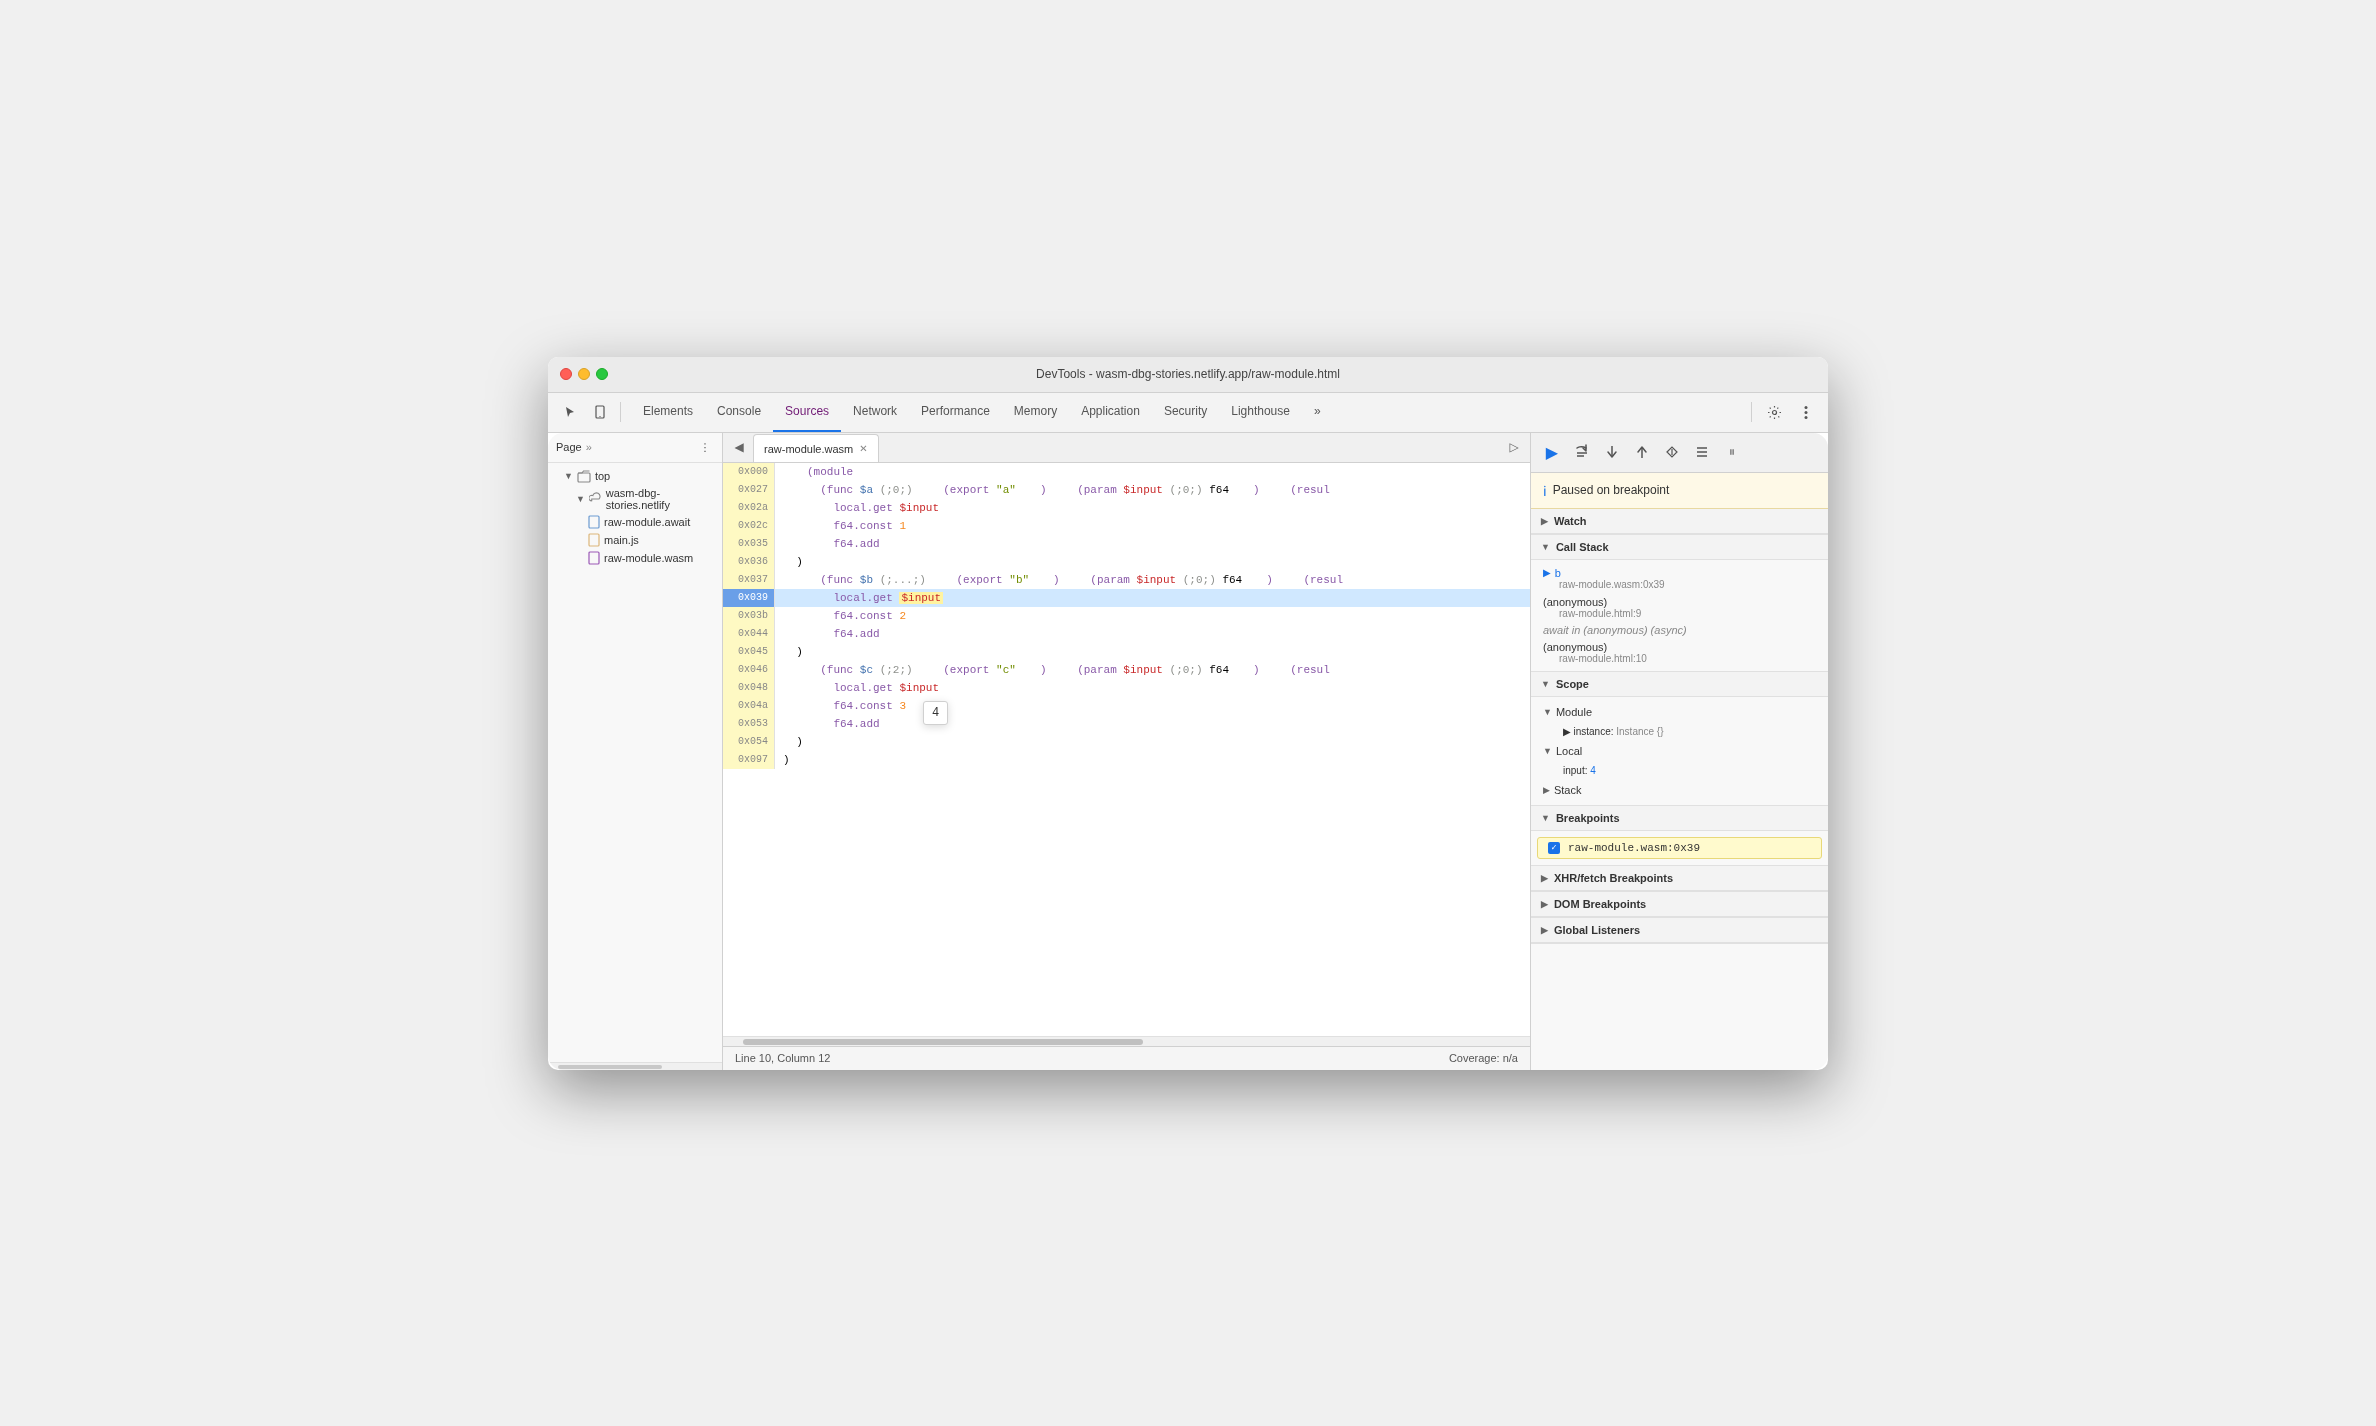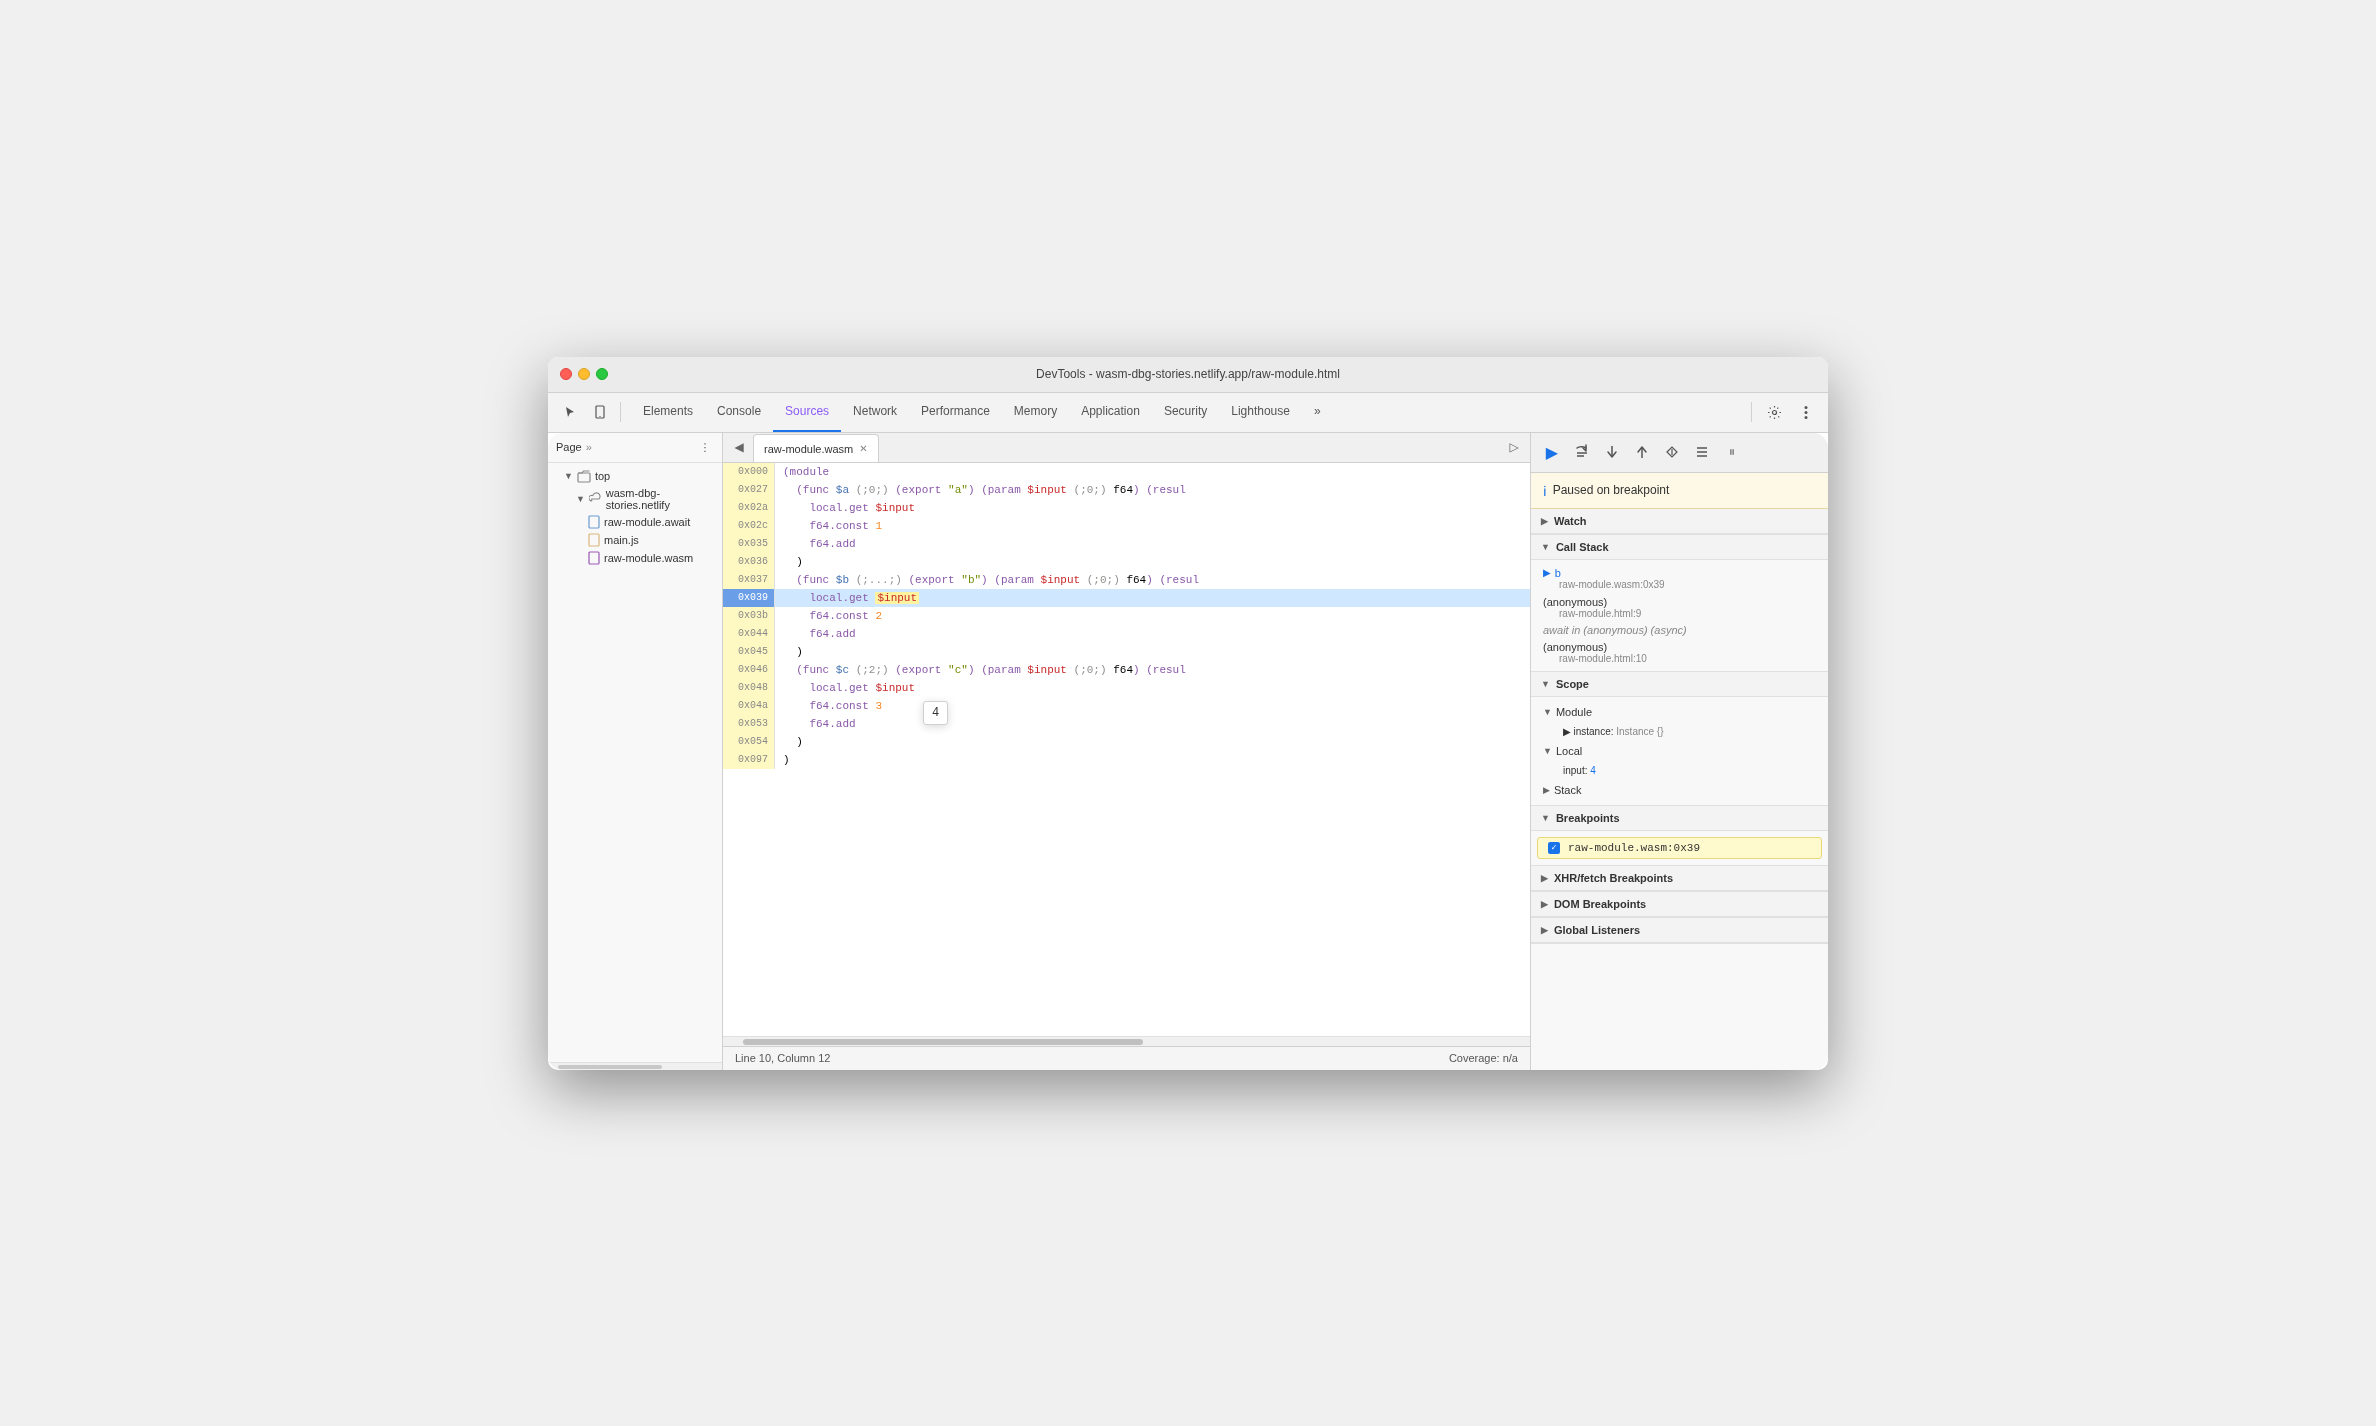--- a/index.html
+++ b/index.html
@@ -93,21 +93,21 @@
       height: 100%;
       display: flex;
       align-items: center;
       cursor: pointer;
       font-size: 12px;
       color: #555;
       border-bottom: 2px solid transparent;
       white-space: nowrap;
     }
     .toolbar-tab.active {
-      color: #8b5cf6;
+      color: #701a75;
       border-bottom: 2px solid #1a73e8;
     }
     .toolbar-right {
       margin-left: auto;
       display: flex;
       align-items: center;
       gap: 4px;
     }
     
     .main-layout {
@@ -251,21 +251,21 @@
     .line-addr.highlighted {
       background: #6a9fe8;
       color: #fff;
     }
     .line-content {
       padding: 0 8px;
       white-space: pre;
       flex: 1;
     }
     
-    .kw { color: #8959a8; }
+    .kw { color: #8959a8; margin-left: 24px; }
     .fn-name { color: #4271ae; }
     .var-name { color: #c82829; }
     .str-val { color: #718c00; }
     .num { color: #f5871f; }
     .comment-inline { color: #8e908c; }
     
     .tooltip-popup {
       position: absolute;
       background: #fff;
       border: 1px solid #d0d0d0;

